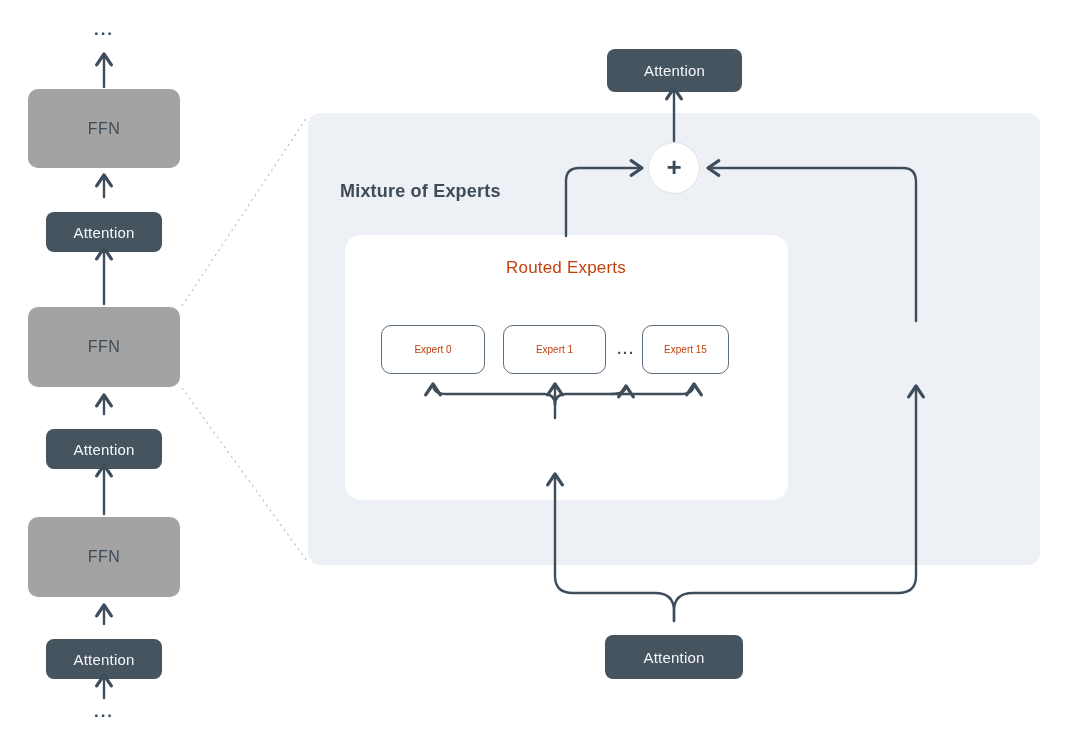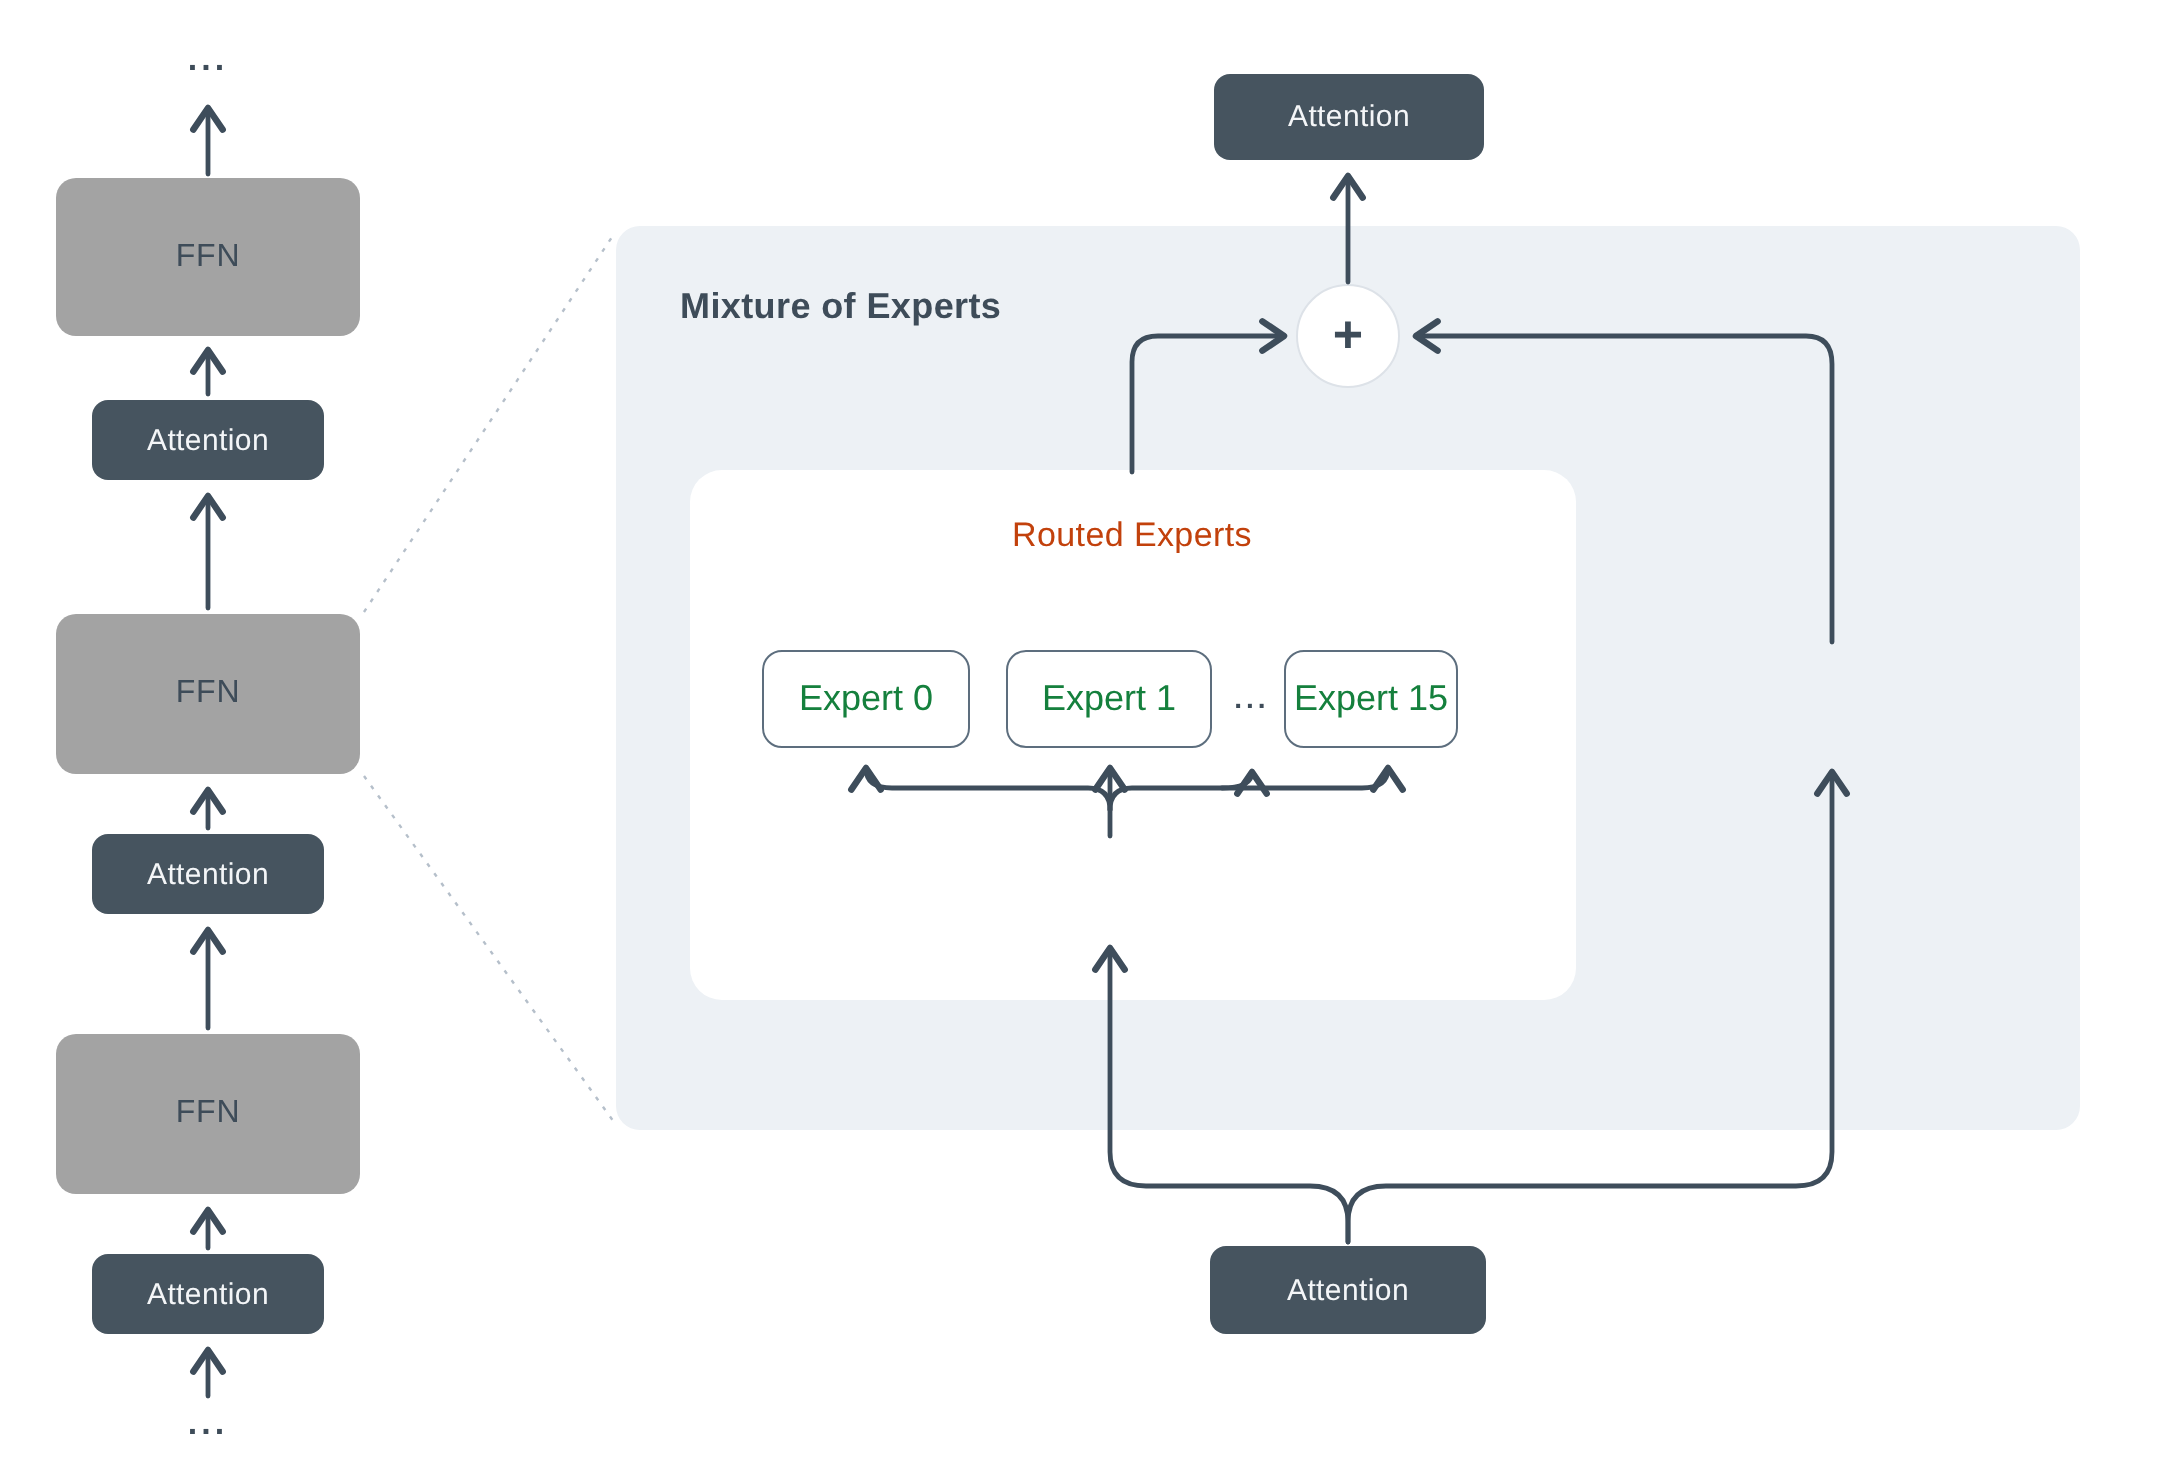--- a/index.html
+++ b/index.html
@@ -3,31 +3,31 @@
 <meta charset="utf-8">
 <style>
   html,body{margin:0;padding:0;background:#ffffff;}
   #canvas{
     position:relative;width:1080px;height:736px;background:#ffffff;
     font-family:"Liberation Sans","DejaVu Sans",sans-serif;
     color:#3e4c59;overflow:hidden;
   }
   .abs{position:absolute;box-sizing:border-box;}
   .box{display:flex;align-items:center;justify-content:center;text-align:center;}
-  .dark{background:#46545f;color:#f4f6f8;border-radius:8px;font-size:15px;letter-spacing:.2px;}
+  .dark{background:#46545f;color:#f4f6f8;border-radius:8px;font-size:15px;letter-spacing:.2px;margin-top:12px;}
   .ffn{background:#a3a3a3;color:#3e4c59;border-radius:10px;font-size:16px;letter-spacing:.4px;}
   .panel{background:#edf1f5;border-radius:12px;}
   .whitebox{background:#ffffff;border-radius:16px;}
-  .expert{background:#ffffff;border:1.4px solid #5d6e7e;border-radius:10px;font-size:18px;color:#15803d;}
+  .expert{background:#ffffff;border:1.4px solid #5d6e7e;border-radius:10px;font-size:10px;color:#c2410c;}
   .router{background:#c7cdd5;border-radius:10px;font-size:15px;color:#3e4c59;letter-spacing:.2px;}
   .shared{background:#3372f0;color:#ffffff;border-radius:10px;font-size:15px;letter-spacing:.2px;}
   .plus-circle{background:#ffffff;border:1.5px solid #dde2e8;border-radius:50%;
     font-size:26px;font-weight:600;color:#3e4c59;line-height:1;}
   .dots{font-weight:700;font-size:17px;letter-spacing:2px;color:#3e4c59;}
-  .moe-title{font-size:18px;font-weight:600;color:#3e4c59;letter-spacing:.2px;}
+  .moe-title{font-size:18px;font-weight:600;color:#3e4c59;letter-spacing:.2px;margin-top:38px;}
   .re-title{font-size:17px;font-weight:500;color:#c2410c;letter-spacing:.2px;}
   svg.wires{position:absolute;left:0;top:0;pointer-events:none;}
 </style>
 </head>
 <body>
 
 <div id="canvas">
 
   <div class="abs dots box" style="left:84px;top:18px;width:40px;height:24px;">...</div>
 

